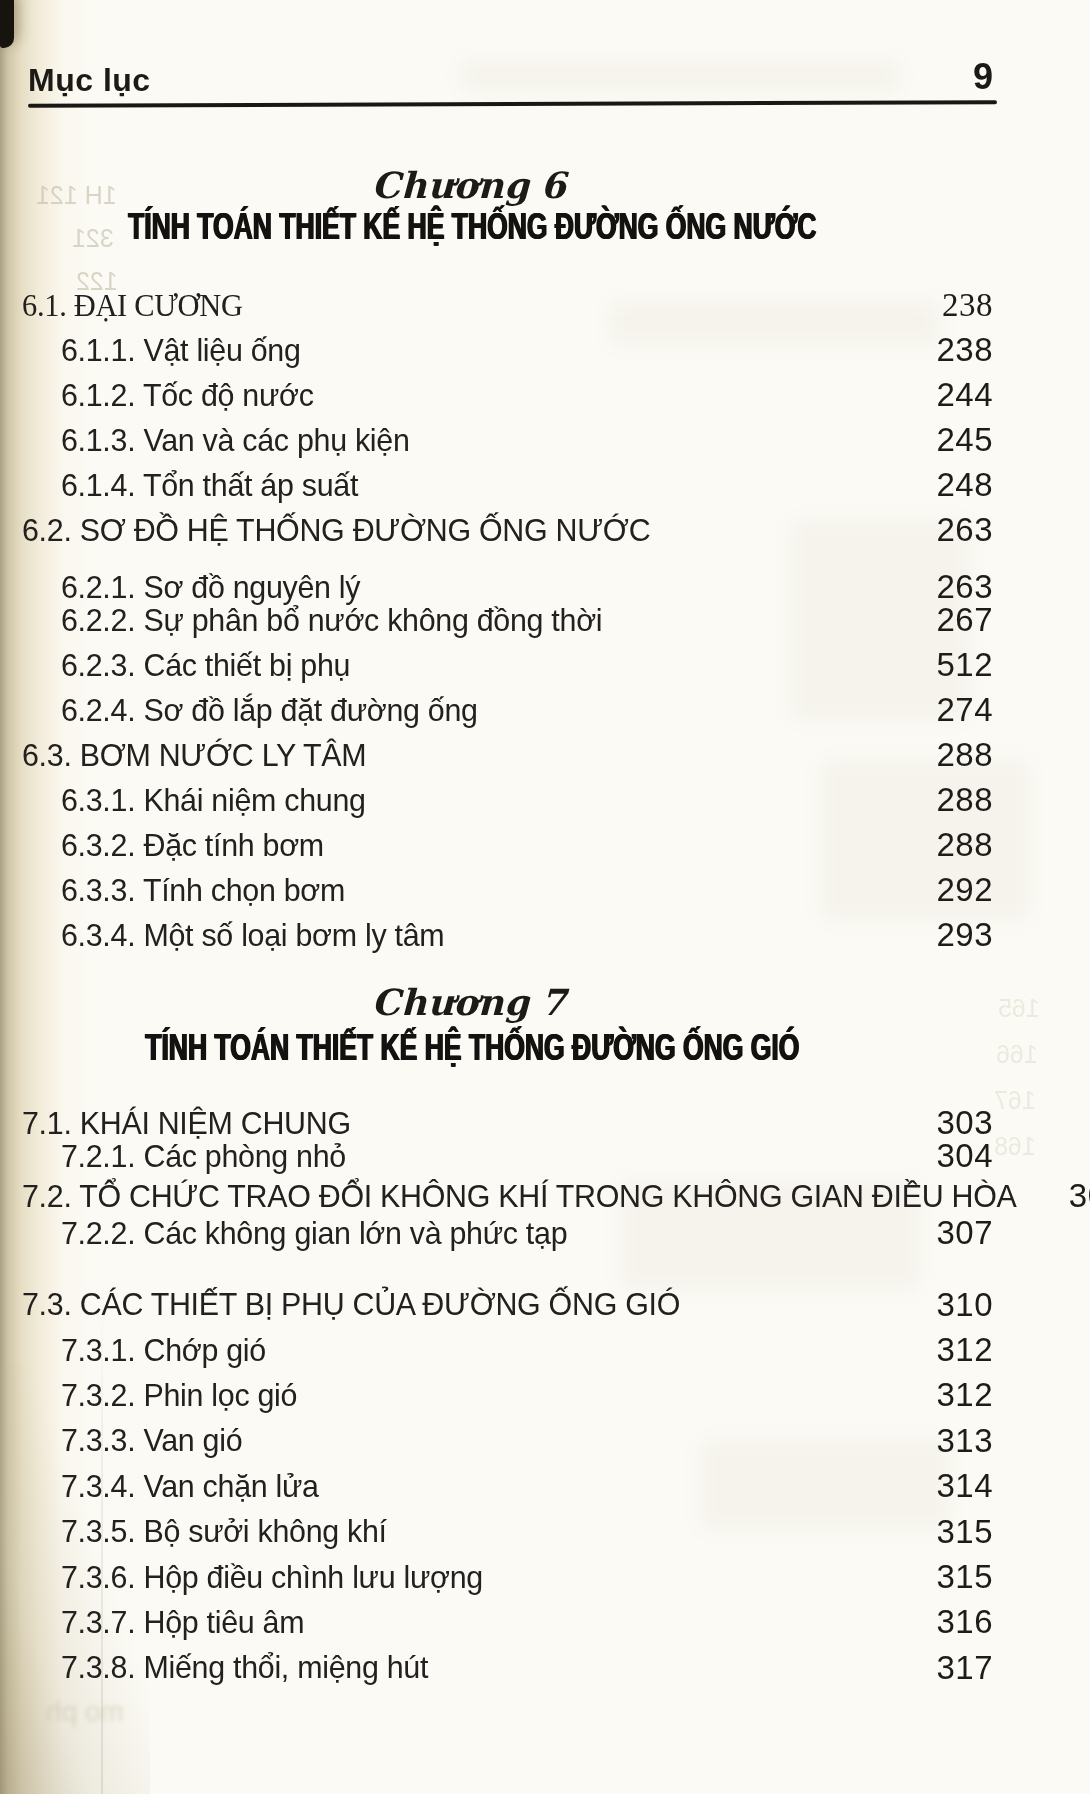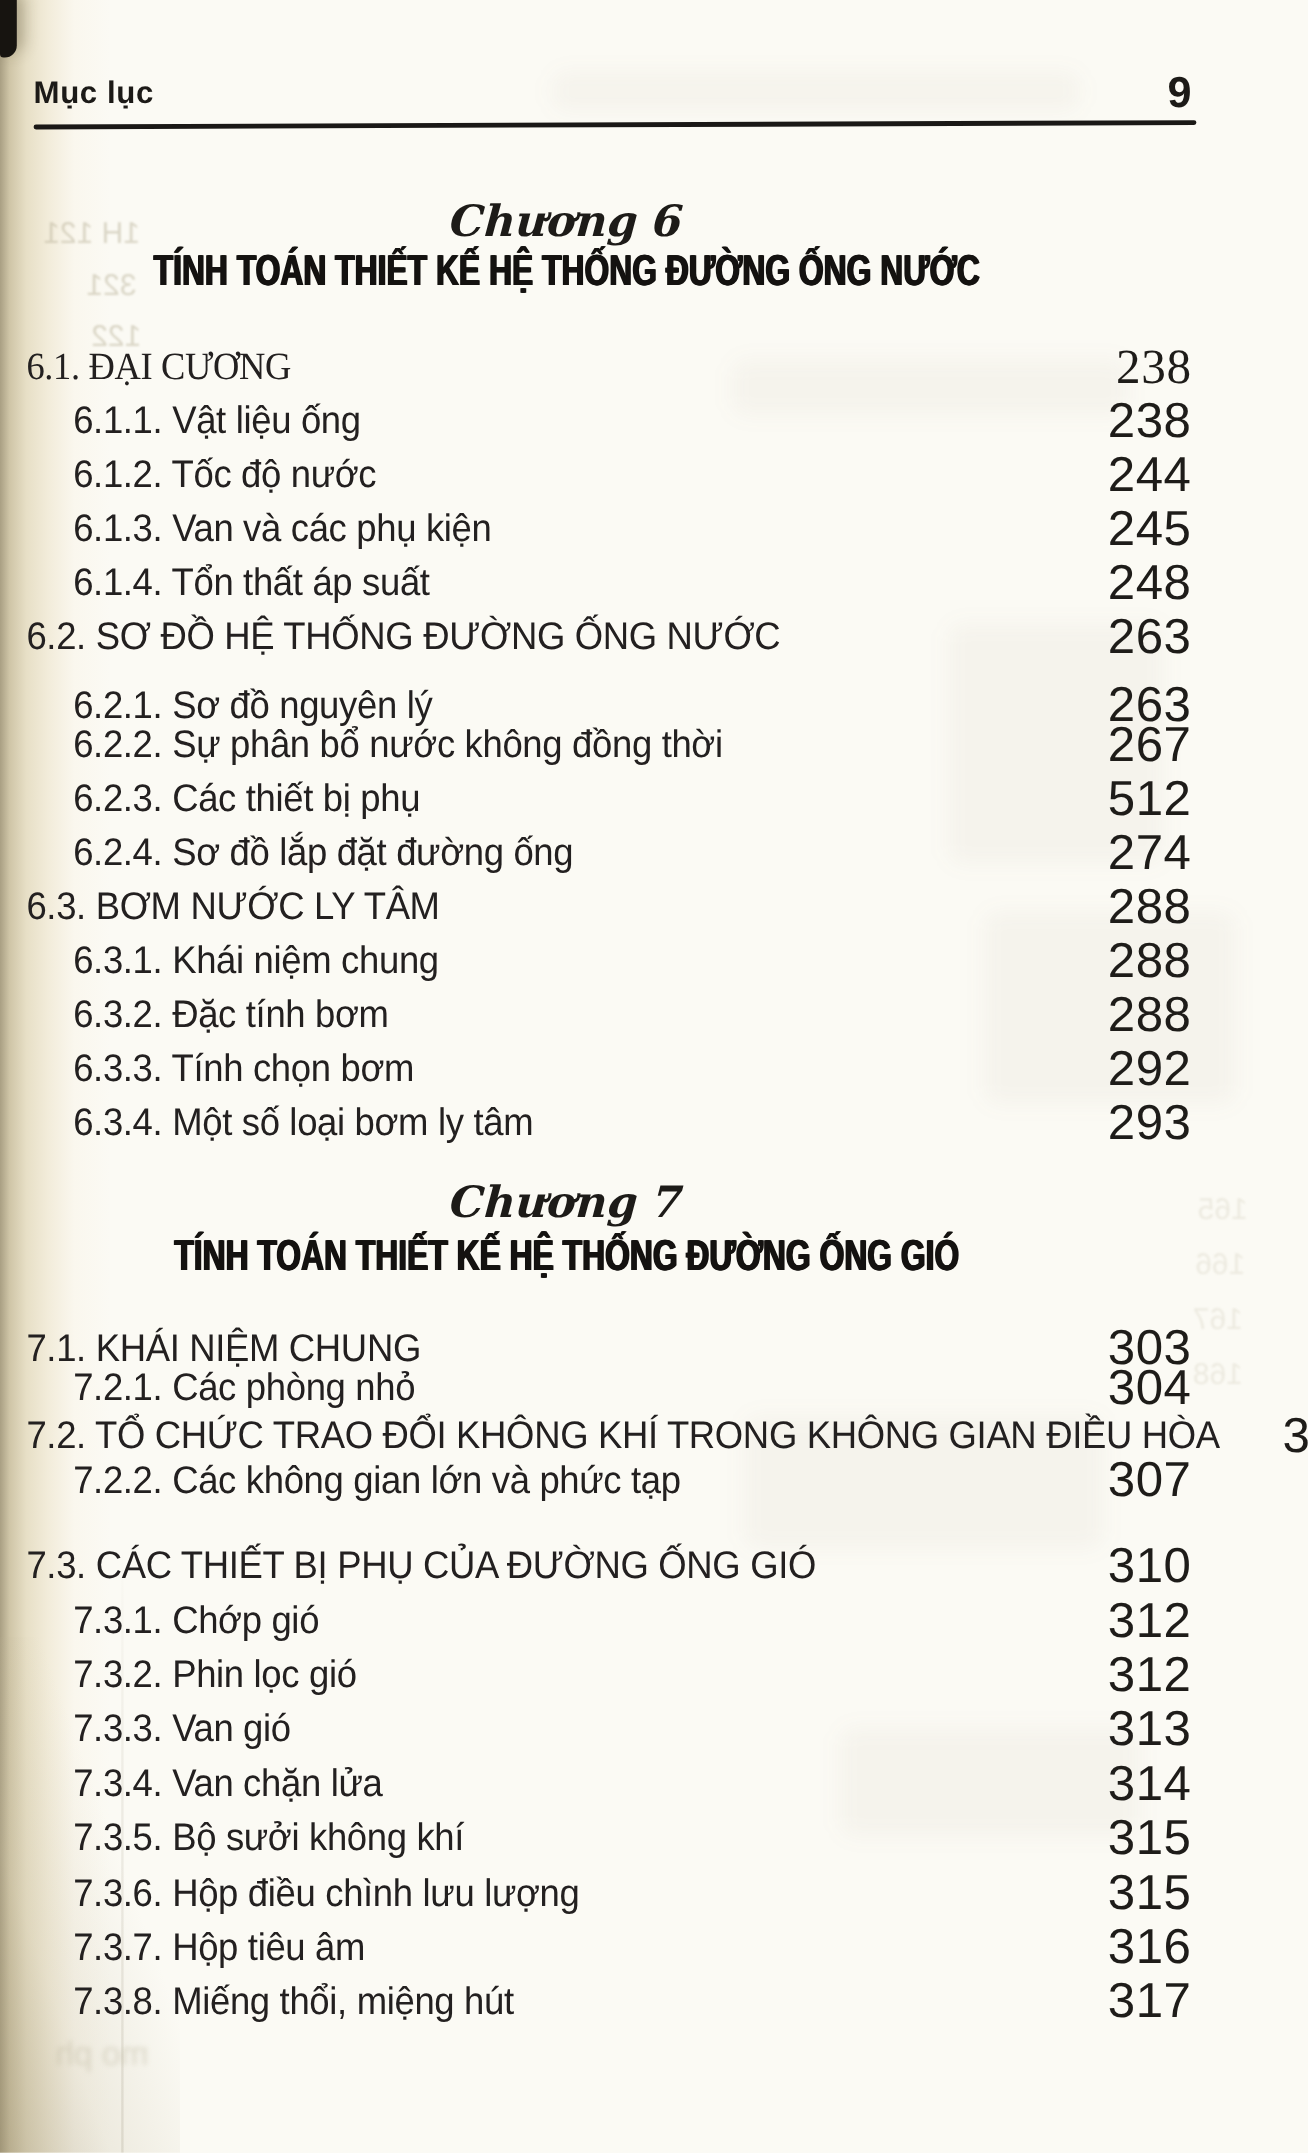--- a/index.html
+++ b/index.html
@@ -29,21 +29,21 @@
   }
   .crease{
     position:absolute;left:101px;top:1290px;width:2px;height:504px;
     background:linear-gradient(180deg,rgba(0,0,0,0) 0,rgba(120,110,85,.10) 40%,rgba(120,110,85,.16) 100%);
   }
   .noise{position:absolute;background:rgba(110,100,80,.045);filter:blur(9px);border-radius:12px;}
 
   
   .running-title{
     position:absolute;left:28px;top:62px;
-    font-size:26px;font-weight:bold;letter-spacing:.5px;color:#1c1a17;
+    font-size:32px;font-weight:bold;letter-spacing:.5px;color:#1c1a17;
   }
   .page-number{
     position:absolute;right:97px;top:56px;
     font-size:36px;font-weight:bold;color:#1c1a17;
   }
   .header-rule{
     position:absolute;left:28px;top:102px;width:969px;height:4px;
     background:#1a1816;transform:rotate(-0.22deg);border-radius:2px;
   }
 
@@ -65,21 +65,21 @@
     transform:translateY(-50%);
     display:flex;align-items:center;
   }
   .toc-label{
     font-size:32px;letter-spacing:-0.3px;white-space:nowrap;
     display:inline-block;transform:scaleX(0.95);transform-origin:left center;
     color:#232020;
   }
   .toc-row.level-2 .toc-label{padding-left:41px;}
   .toc-page{
-    margin-left:auto;font-size:41px;color:#1e1c19;letter-spacing:.5px;
+    margin-left:auto;font-size:33px;color:#1e1c19;letter-spacing:.5px;
   }
 
   
   .ghost{
     position:absolute;transform:translateY(-50%) scaleX(-1);
     color:#b9b299;opacity:.5;font-size:25px;filter:blur(0.7px);
     white-space:nowrap;
   }
   .ghost.faint{opacity:.22;}
   .ghost.smudge{opacity:.42;filter:blur(2.2px);font-size:28px;}

